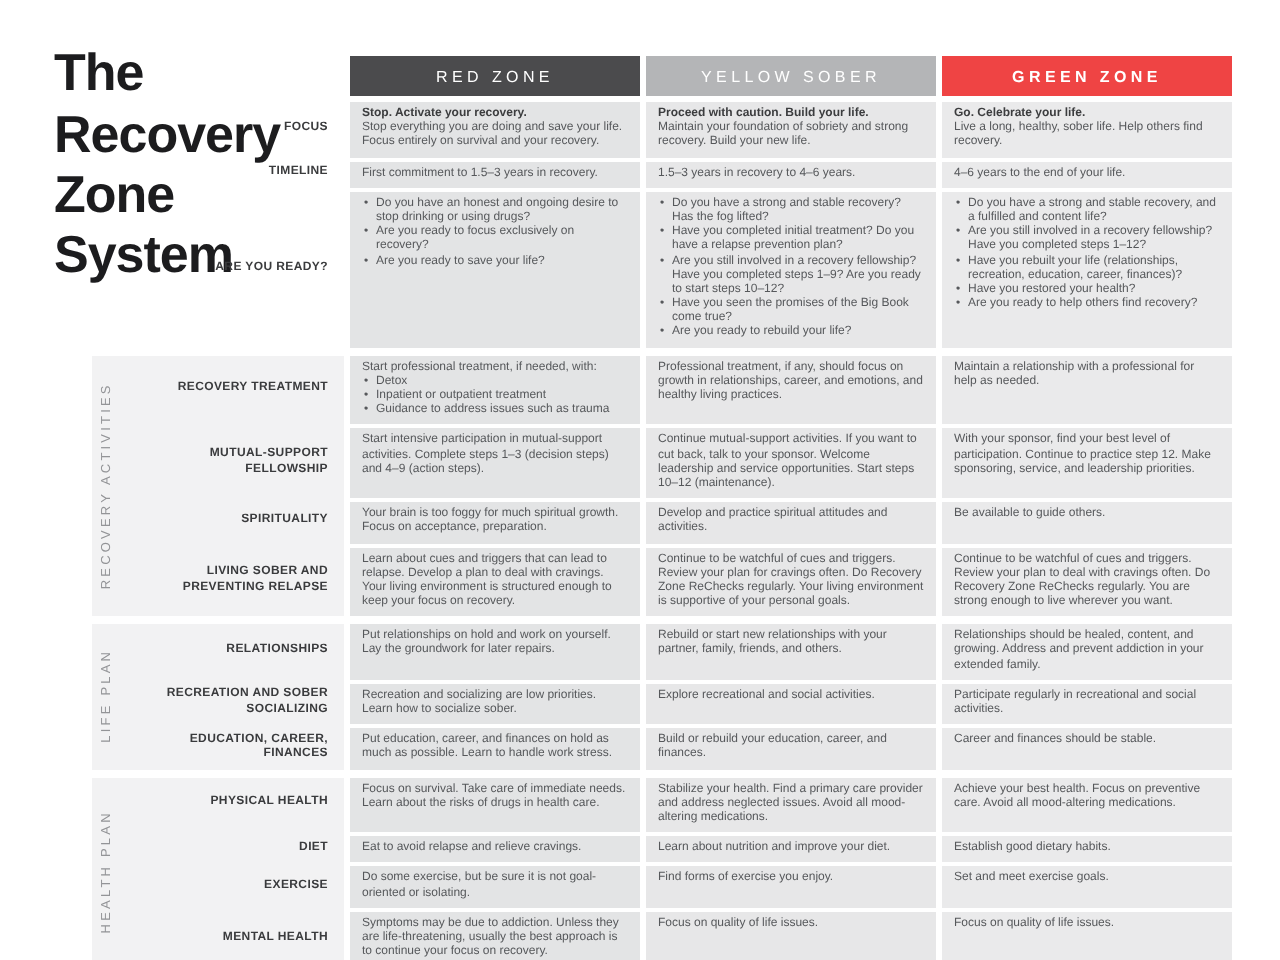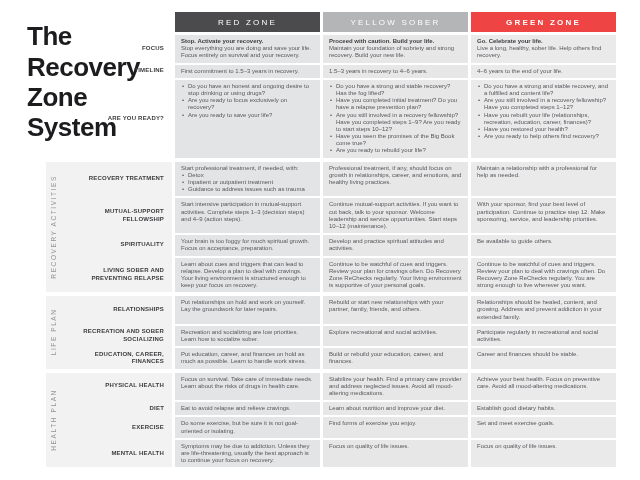--- a/index.html
+++ b/index.html
@@ -9,21 +9,21 @@
     -webkit-font-smoothing:antialiased;
   }
   #page-title{
     position:absolute;left:27px;top:4px;width:138px;
     font-size:26px;font-weight:bold;color:#1c1c1e;line-height:1.16;
     letter-spacing:-0.5px;
   }
   #zone-table{position:absolute;left:0;top:12px;width:616px;}
   .hdr-row{
     display:grid;grid-template-columns:172px 145px 145px 145px;
-    column-gap:3px;margin-bottom:3px;
+    column-gap:3px;margin-bottom:3px;margin-top:16px;
   }
   .zone-header{
     height:20px;display:flex;align-items:center;justify-content:center;
     color:#ffffff;font-size:8px;letter-spacing:2.2px;font-weight:normal;
   }
   .section{
     position:relative;display:grid;
     grid-template-columns:172px 145px 145px 145px;
     column-gap:3px;row-gap:2px;margin-bottom:4px;
   }

